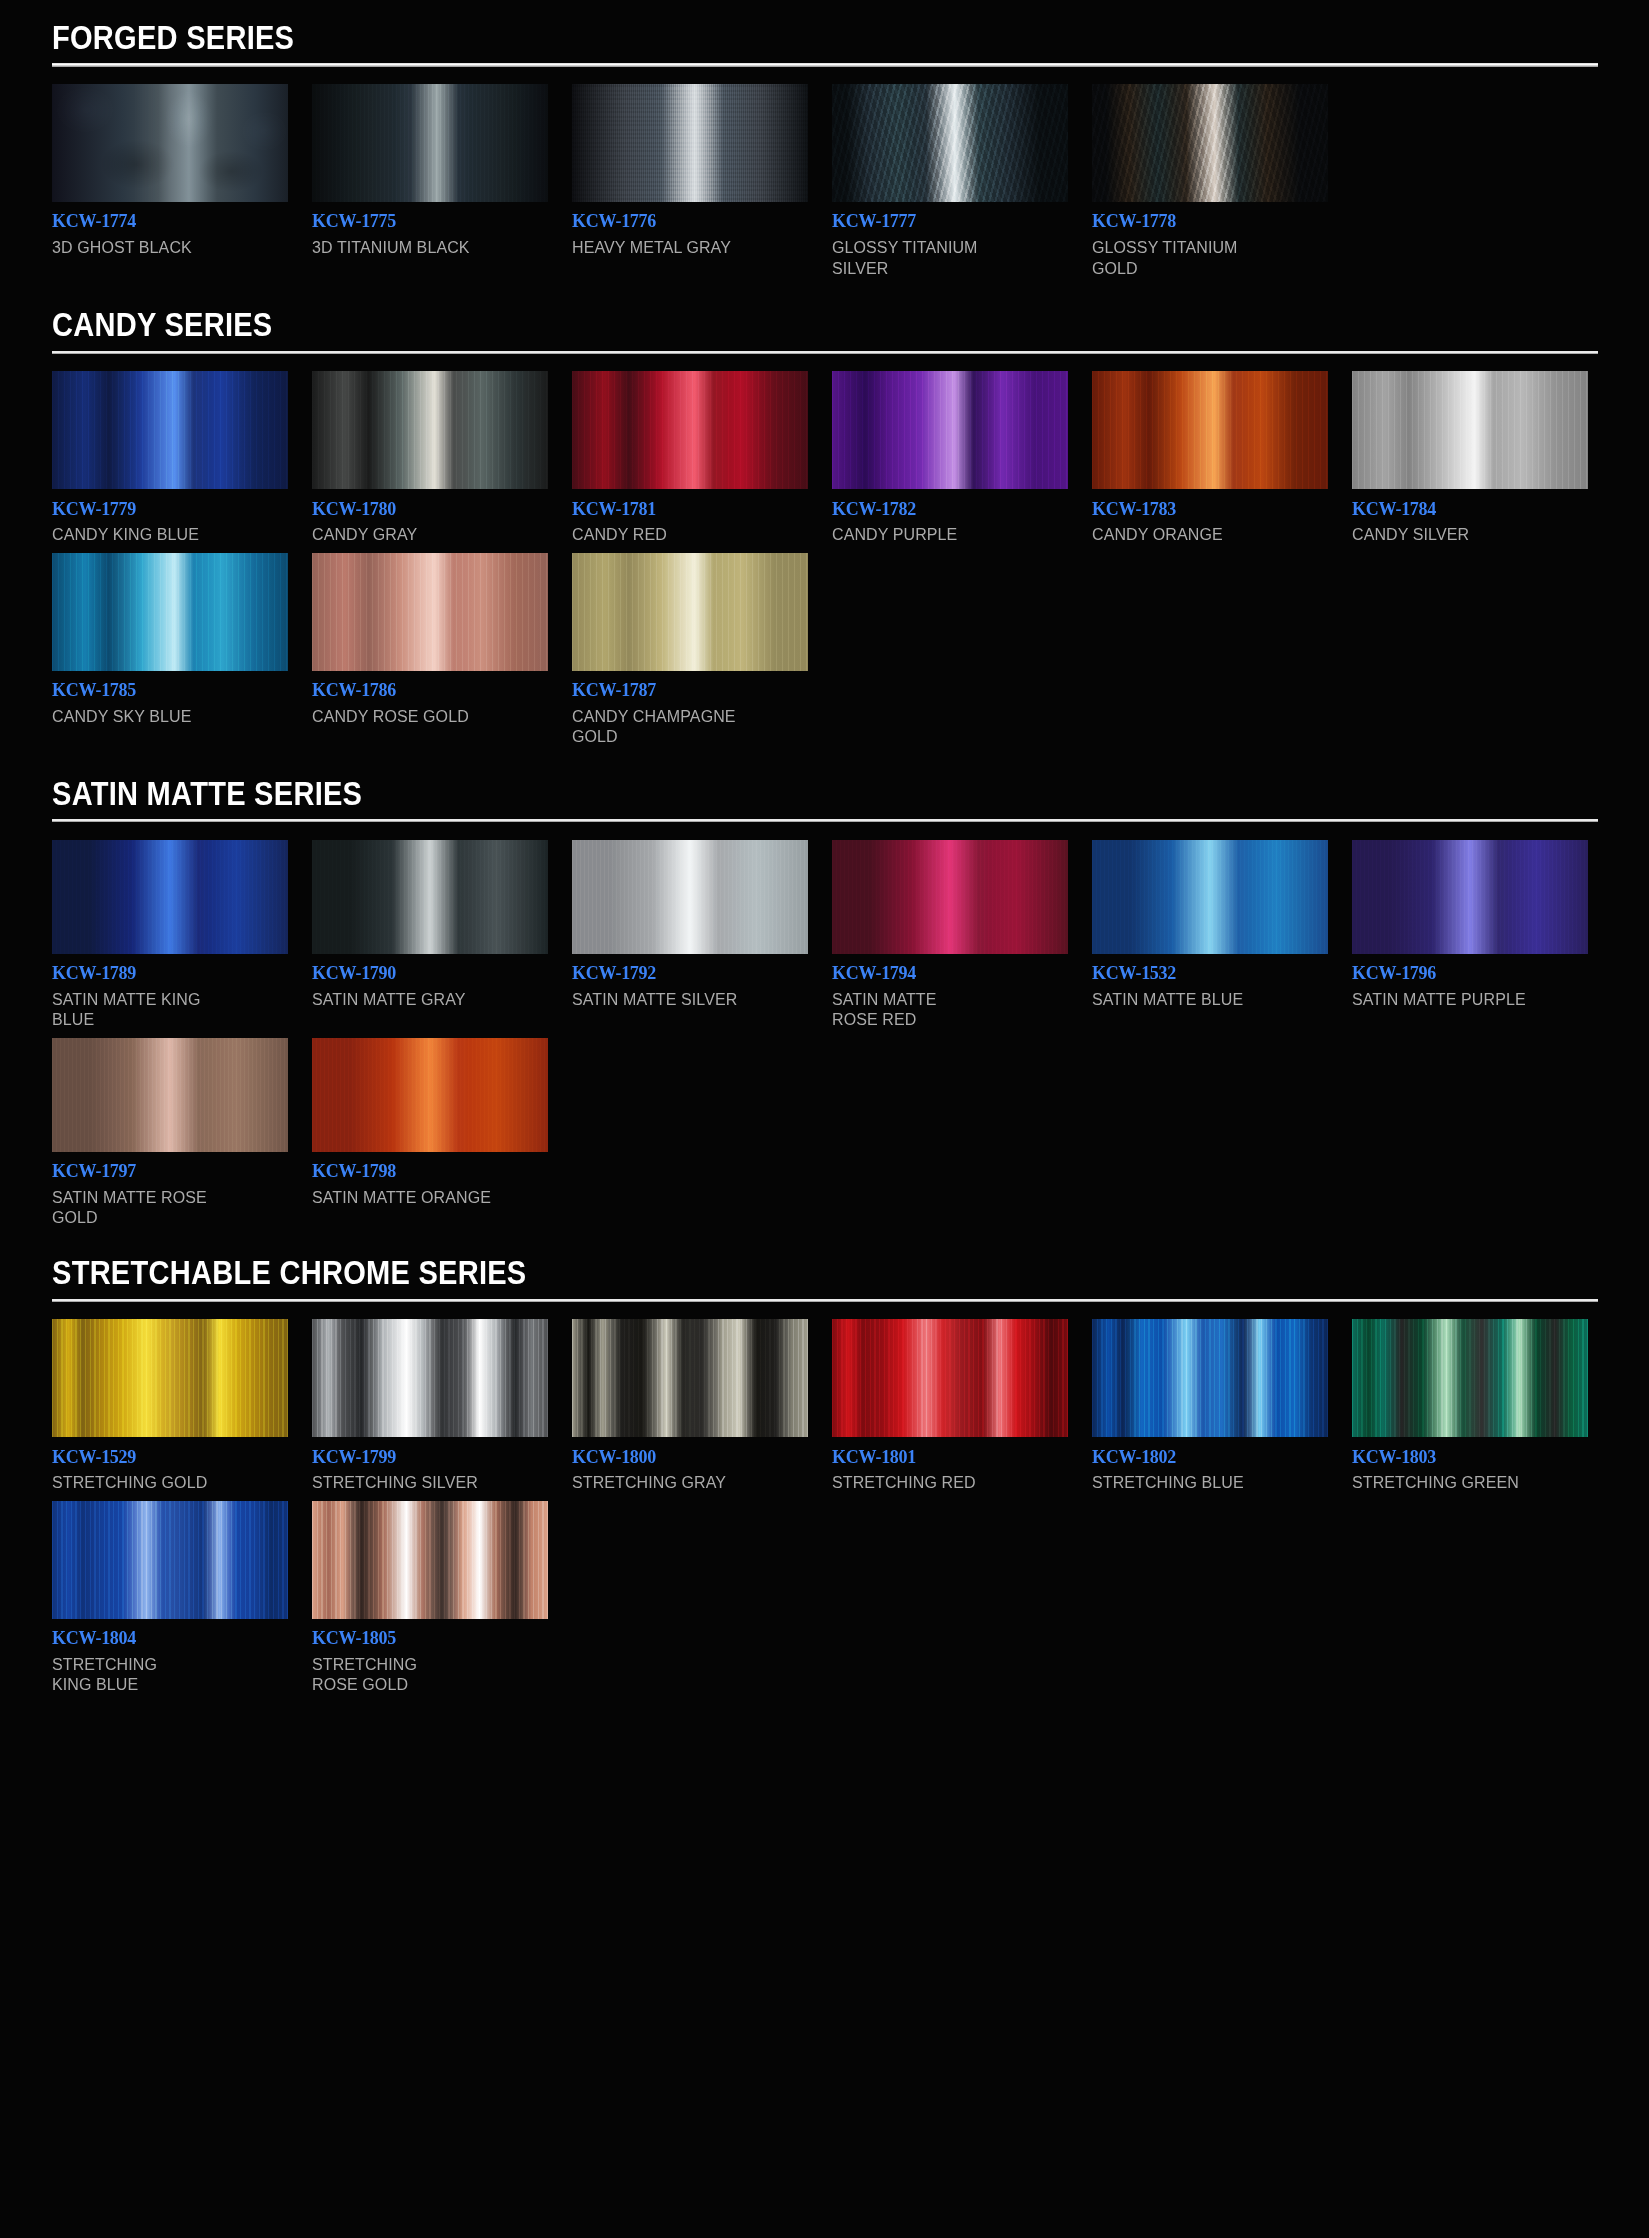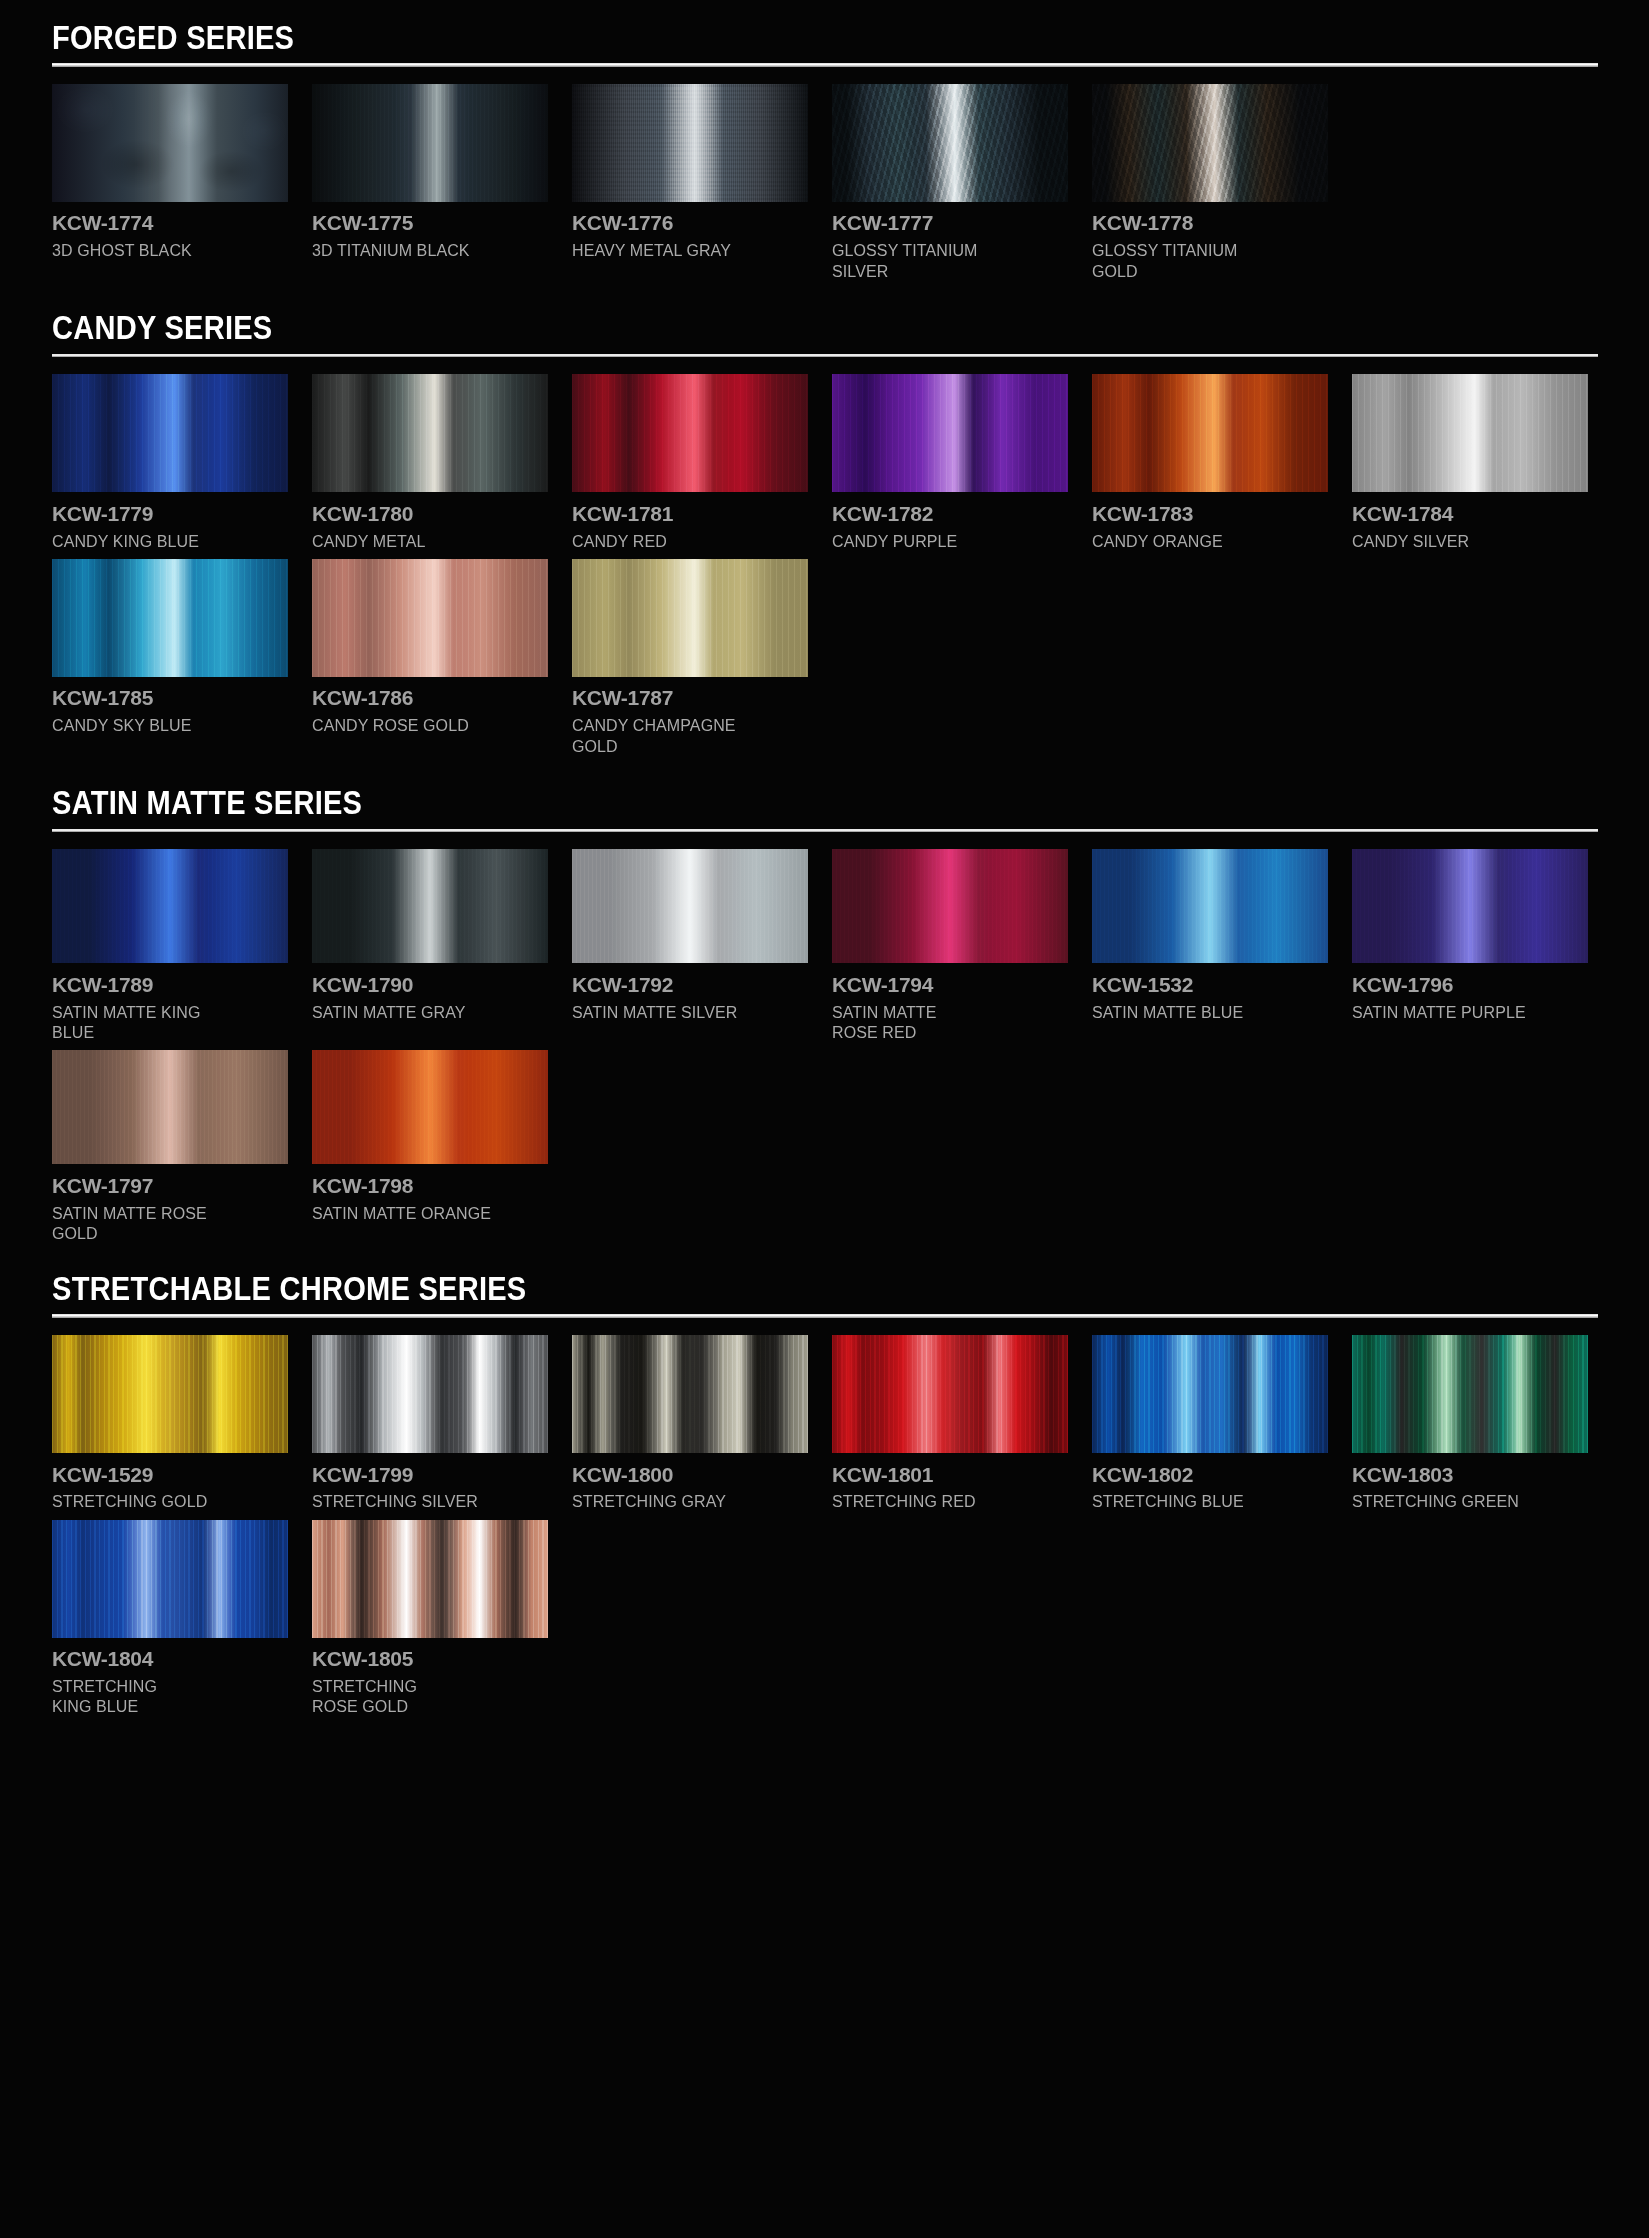--- a/index.html
+++ b/index.html
@@ -63,27 +63,28 @@
     mix-blend-mode:overlay;
     opacity:.55;
   }
   .chip .tex2{
     position:absolute; inset:0;
     opacity:.30;
     mix-blend-mode:screen;
   }
 
   .code{
-    color:#a3a3a3;
-    font-size:21px;
+    color:#3b82f6;
+    font-size:18px;
     font-weight:700;
     letter-spacing:-0.3px;
     line-height:1.05;
     margin:10.6px 0 0 0;
     white-space:nowrap;
+    font-family:Liberation Serif, serif;
   }
   .cname{
     color:#ababab;
     font-size:16px;
     font-weight:400;
     line-height:1.28;
     letter-spacing:0.1px;
     margin:6.7px 0 0 0;
     max-width:219px;
     white-space:pre-line;
@@ -166,21 +167,21 @@
             </div>
             <div class="code">KCW-1779</div>
             <div class="cname">CANDY KING BLUE</div>
           </div>
           <div class="cell">
             <div class="chip" style="background: linear-gradient(90deg, rgb(28, 29, 29) 0%, rgb(74, 76, 75) 14%, rgb(28, 29, 29) 24%, rgb(95, 108, 106) 38%, rgb(227, 224, 214) 52%, rgb(74, 76, 75) 60%, rgb(95, 108, 106) 72%, rgb(48, 57, 58) 86%, rgb(28, 29, 29) 100%);">
               <div class="tex" style="background: repeating-linear-gradient(90deg, rgba(255, 255, 255, 0.1) 0px, rgba(255, 255, 255, 0.1) 1.3px, rgba(0, 0, 0, 0.12) 1.3px, rgba(0, 0, 0, 0.12) 6px);"></div>
               <div class="tex2" style="background: linear-gradient(90deg, rgba(0, 0, 0, 0.55) 0%, rgba(255, 255, 255, 0) 35%, rgba(255, 255, 255, 0.25) 50%, rgba(255, 255, 255, 0) 66%, rgba(0, 0, 0, 0.55) 100%);"></div>
             </div>
             <div class="code">KCW-1780</div>
-            <div class="cname">CANDY METAL</div>
+            <div class="cname">CANDY GRAY</div>
           </div>
           <div class="cell">
             <div class="chip" style="background: linear-gradient(90deg, rgb(74, 13, 23) 0%, rgb(151, 16, 31) 14%, rgb(74, 13, 23) 24%, rgb(180, 16, 40) 38%, rgb(242, 83, 106) 52%, rgb(151, 16, 31) 60%, rgb(180, 16, 40) 72%, rgb(107, 15, 27) 86%, rgb(74, 13, 23) 100%);">
               <div class="tex" style="background: repeating-linear-gradient(90deg, rgba(255, 255, 255, 0.1) 0px, rgba(255, 255, 255, 0.1) 1.3px, rgba(0, 0, 0, 0.12) 1.3px, rgba(0, 0, 0, 0.12) 6px);"></div>
               <div class="tex2" style="background: linear-gradient(90deg, rgba(0, 0, 0, 0.55) 0%, rgba(255, 255, 255, 0) 35%, rgba(255, 255, 255, 0.25) 50%, rgba(255, 255, 255, 0) 66%, rgba(0, 0, 0, 0.55) 100%);"></div>
             </div>
             <div class="code">KCW-1781</div>
             <div class="cname">CANDY RED</div>
           </div>
           <div class="cell">

